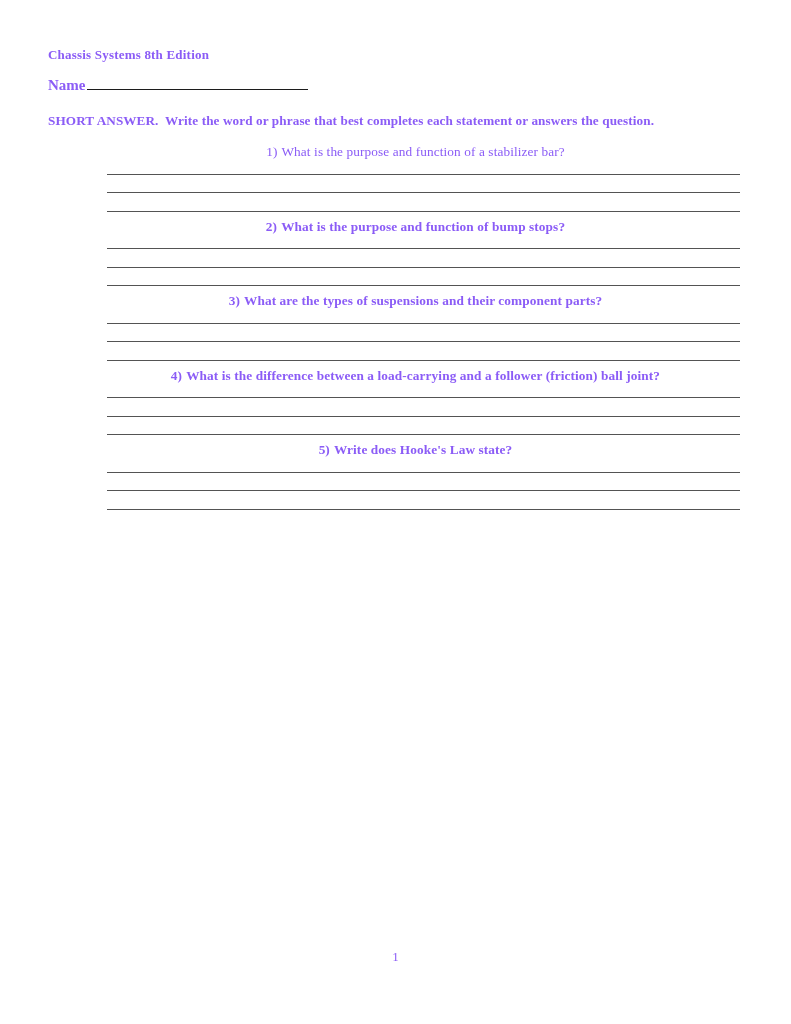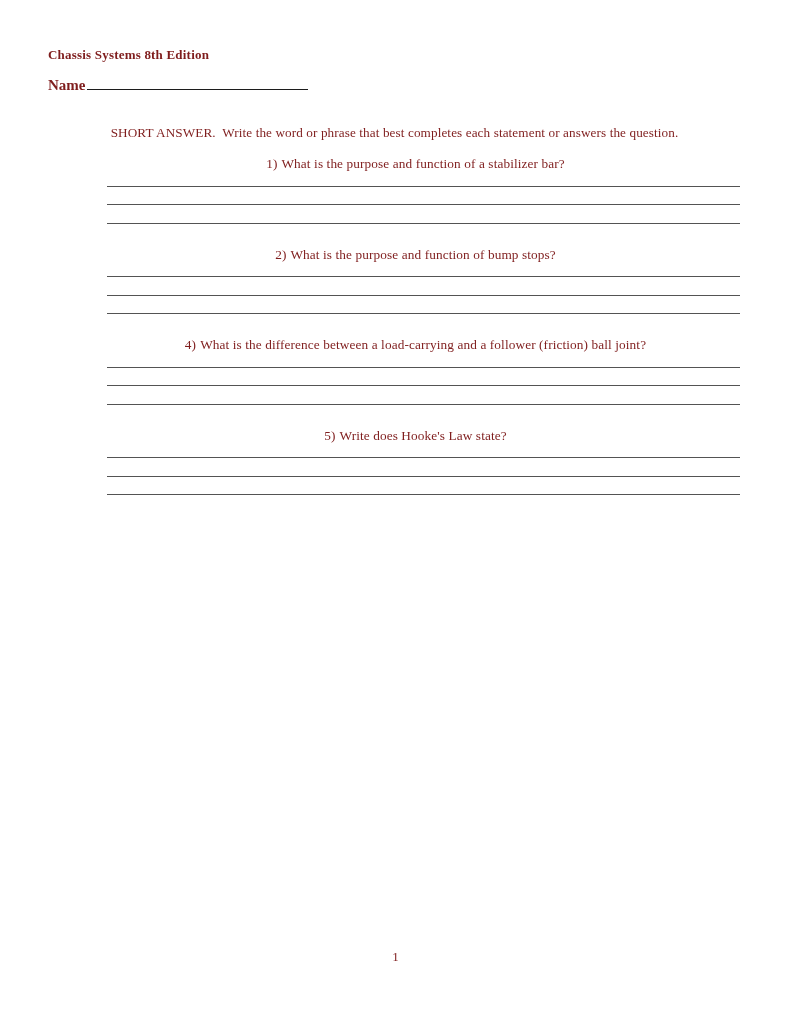--- a/index.html
+++ b/index.html
@@ -7,21 +7,21 @@
     padding: 0;
     background: #ffffff;
   }
   .page {
     position: relative;
     width: 791px;
     height: 1024px;
     box-sizing: border-box;
     background: #ffffff;
     font-family: "Liberation Serif", "DejaVu Serif", serif;
-    color: #7f1d1d;
+    color: #8b5cf6;
     padding: 48px 50px 0 48px;
     overflow: hidden;
   }
   .header-line {
     font-size: 13px;
     line-height: 14px;
     font-weight: bold;
     letter-spacing: 0.2px;
   }
   .name-row {
@@ -31,36 +31,36 @@
     font-weight: bold;
   }
   .name-line {
     display: inline-block;
     width: 221px;
     height: 11px;
     border-bottom: 1.4px solid #1c1c1c;
     margin-left: 1px;
   }
   .instructions {
-    margin-top: 34px;
+    margin-top: 22px;
     font-size: 13.2px;
     line-height: 14px;
-    font-weight: normal;
+    font-weight: bold;
     white-space: pre-wrap;
     letter-spacing: 0.1px;
-    text-align: center;
   }
   .questions {
     margin-left: 42px;
   }
   .question {
     margin-top: 17px;
   }
   .question + .question {
-    margin-top: 24px;
+    margin-top: 8px;
+    font-weight: bold;
   }
   .q-text {
     font-size: 13.3px;
     line-height: 14px;
     letter-spacing: 0.1px;
     text-align: center;
   }
   .q-number {
     margin-right: 4px;
   }
@@ -109,20 +109,28 @@
       </div>
       <div class="question">
         <div class="q-text"><span class="q-number">2)</span><span>What is the purpose and function of bump stops?</span></div>
         <div class="answer-lines">
           <div class="answer-line"></div>
           <div class="answer-line"></div>
           <div class="answer-line"></div>
         </div>
       </div>
       <div class="question">
+        <div class="q-text"><span class="q-number">3)</span><span>What are the types of suspensions and their component parts?</span></div>
+        <div class="answer-lines">
+          <div class="answer-line"></div>
+          <div class="answer-line"></div>
+          <div class="answer-line"></div>
+        </div>
+      </div>
+      <div class="question">
         <div class="q-text"><span class="q-number">4)</span><span>What is the difference between a load-carrying and a follower (friction) ball joint?</span></div>
         <div class="answer-lines">
           <div class="answer-line"></div>
           <div class="answer-line"></div>
           <div class="answer-line"></div>
         </div>
       </div>
       <div class="question">
         <div class="q-text"><span class="q-number">5)</span><span>Write does Hooke's Law state?</span></div>
         <div class="answer-lines">

